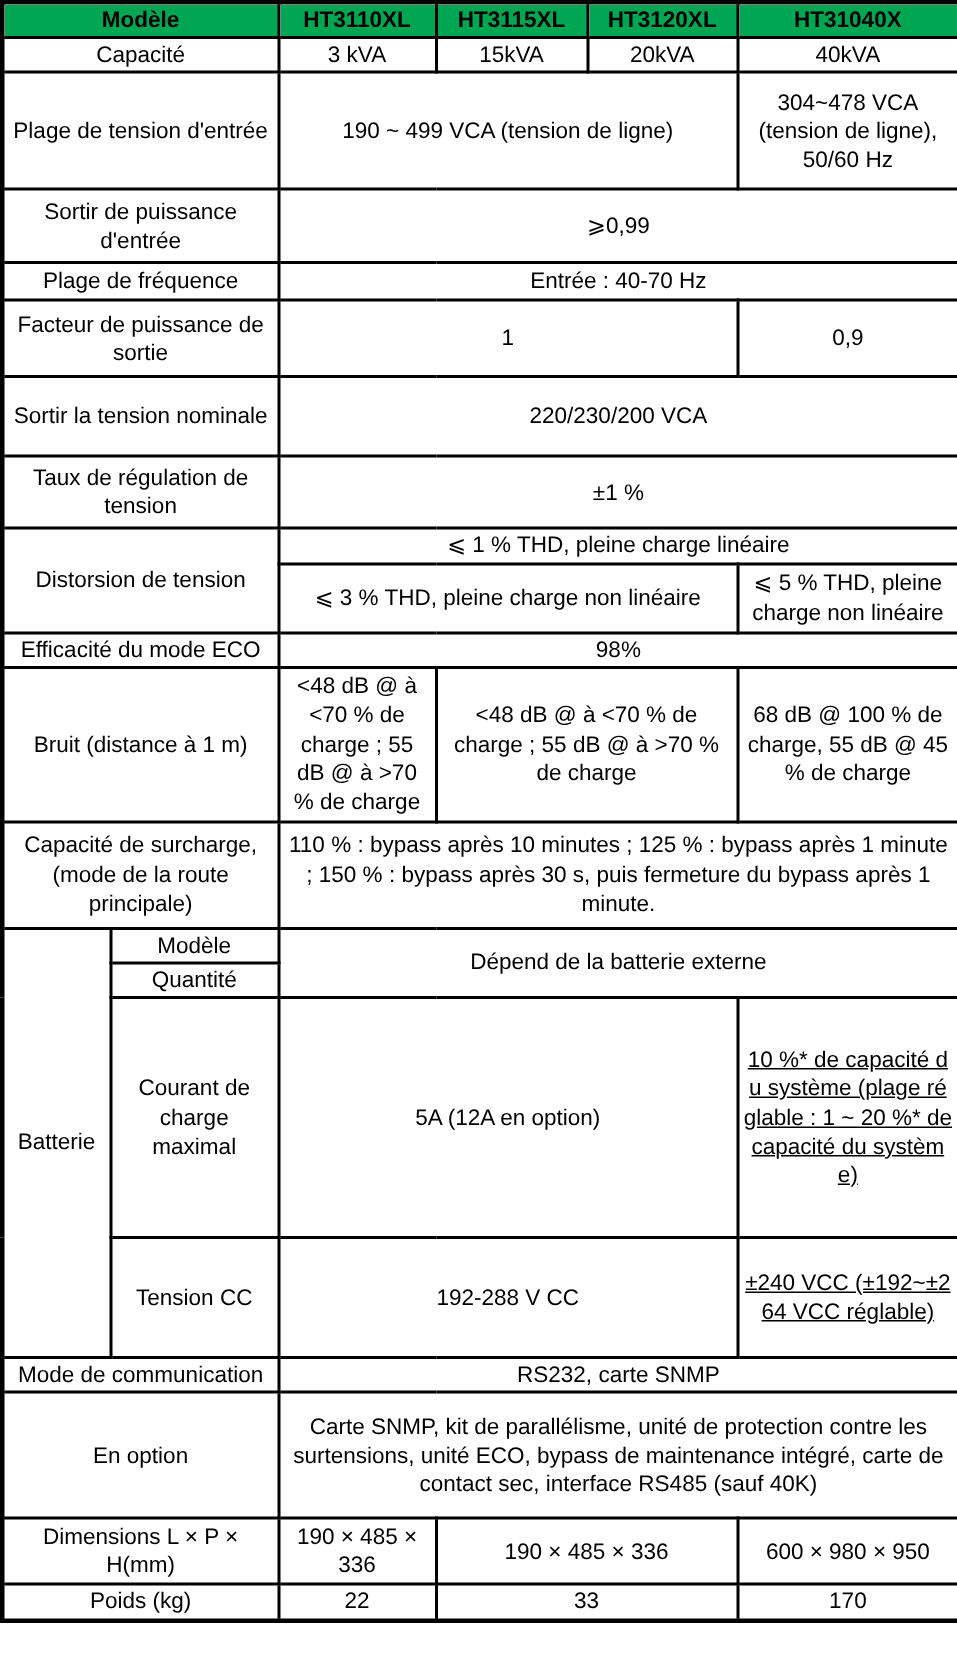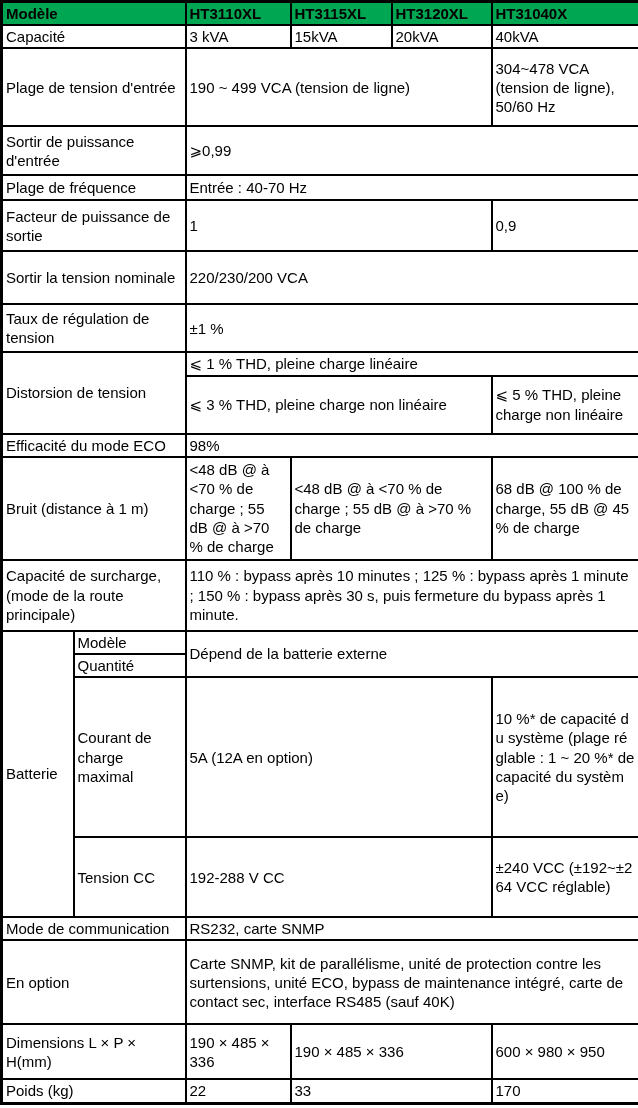--- a/index.html
+++ b/index.html
@@ -16,33 +16,35 @@
     overflow: hidden;
   }
   table.spec {
     border-collapse: collapse;
     table-layout: fixed;
     width: 638px;
     border: 3px solid #000000;
   }
   table.spec td {
     border: 2px solid #000000;
+    text-align: center;
     vertical-align: middle;
     padding: 1px 3px;
     font-size: 15px;
     line-height: 1.28;
     overflow: hidden;
     word-wrap: break-word;
   }
   tr.hdr td {
     background: var(--header-bg, #00a651);
     font-weight: bold;
   }
   td.breakall {
     word-break: break-all;
+    text-decoration: underline;
   }
 </style>
 </head>
 <body>
 
 <div class="page">
   <table class="spec">
     <colgroup>
       <col style="width:72px">
       <col style="width:112px">
@@ -98,21 +100,21 @@
 
     <tr style="height:48px">
       <td colspan="2">Taux de régulation de tension</td>
       <td colspan="4">±1 %</td>
     </tr>
 
     <tr style="height:23px">
       <td colspan="2" rowspan="2">Distorsion de tension</td>
       <td colspan="4">⩽ 1 % THD, pleine charge linéaire</td>
     </tr>
-    <tr style="height:58px">
+    <tr style="height:46px">
       <td colspan="3">⩽ 3 % THD, pleine charge non linéaire</td>
       <td>⩽ 5 % THD, pleine charge non linéaire</td>
     </tr>
 
     <tr style="height:22px">
       <td colspan="2">Efficacité du mode ECO</td>
       <td colspan="4">98%</td>
     </tr>
 
     <tr style="height:103px">
@@ -149,21 +151,21 @@
     <tr style="height:22px">
       <td colspan="2">Mode de communication</td>
       <td colspan="4">RS232, carte SNMP</td>
     </tr>
 
     <tr style="height:84px">
       <td colspan="2">En option</td>
       <td colspan="4">Carte SNMP, kit de parallélisme, unité de protection contre les surtensions, unité ECO, bypass de maintenance intégré, carte de contact sec, interface RS485 (sauf 40K)</td>
     </tr>
 
-    <tr style="height:55px">
+    <tr style="height:44px">
       <td colspan="2">Dimensions L × P × H(mm)</td>
       <td>190 × 485 × 336</td>
       <td colspan="2">190 × 485 × 336</td>
       <td>600 × 980 × 950</td>
     </tr>
 
     <tr style="height:21px">
       <td colspan="2">Poids (kg)</td>
       <td>22</td>
       <td colspan="2">33</td>

